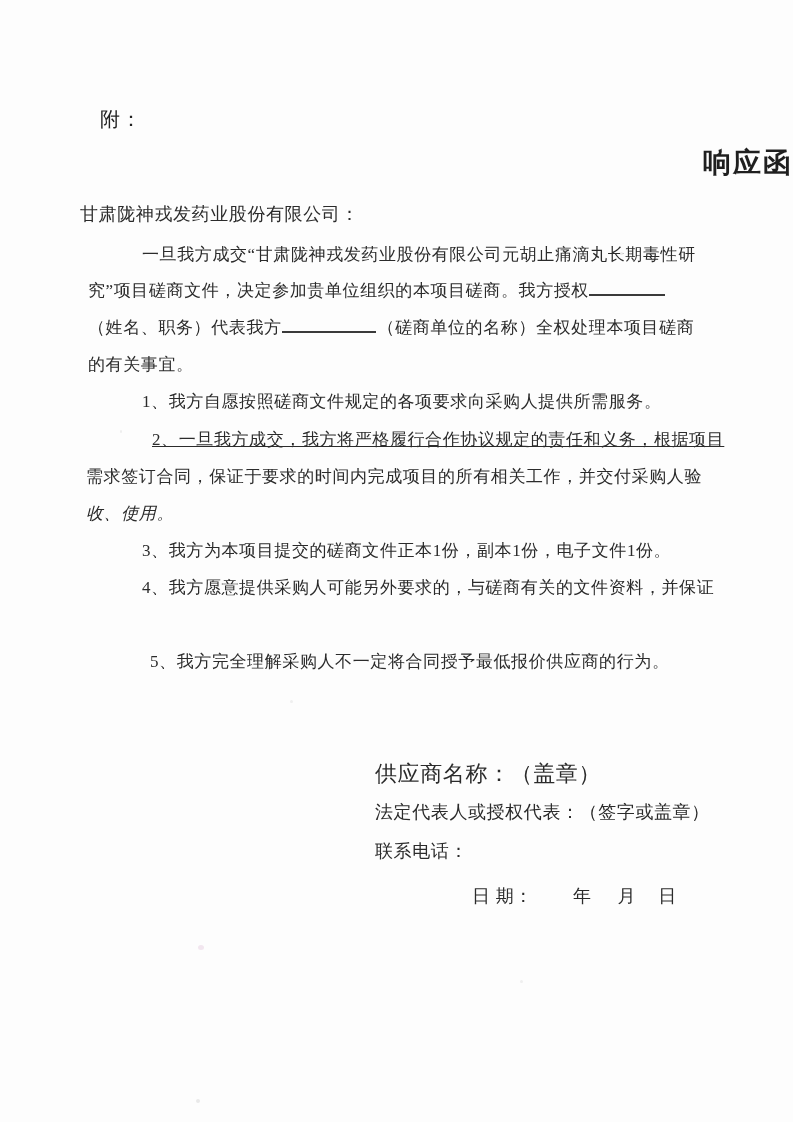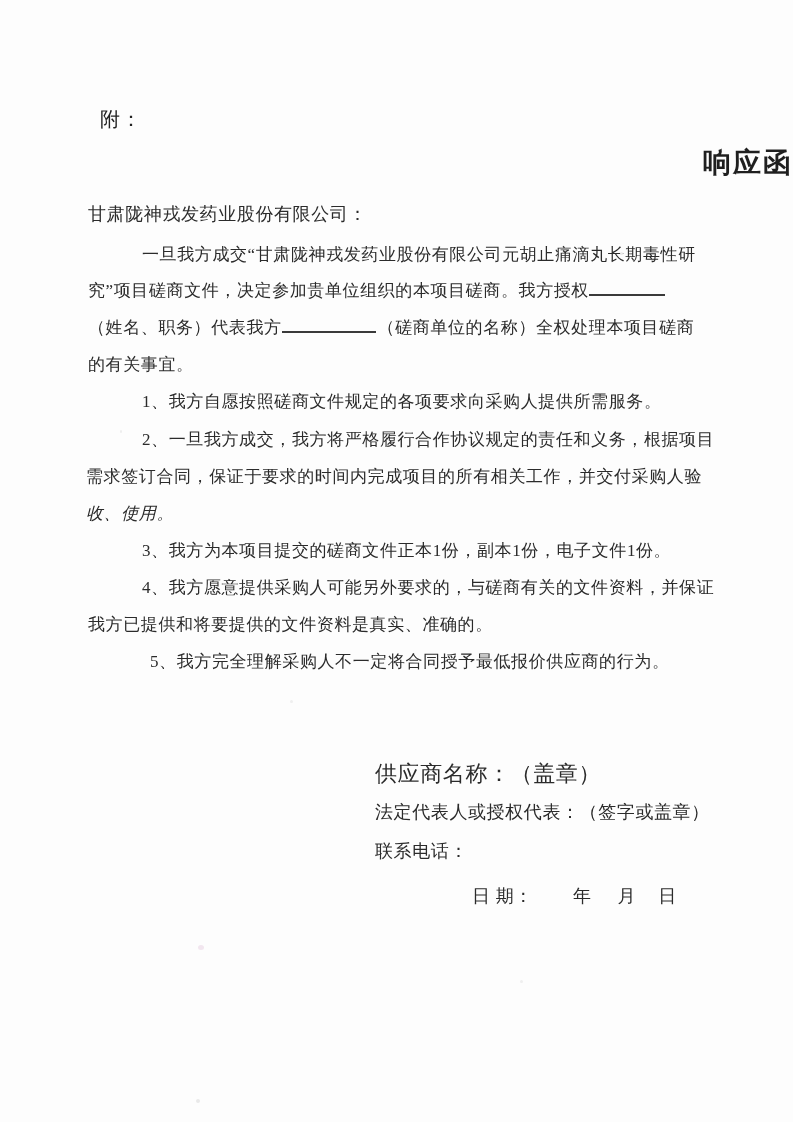--- a/index.html
+++ b/index.html
@@ -38,32 +38,32 @@
     left: 0;
     top: 144px;
     width: 100%;
     text-align: right;
     font-size: 28px;
     font-weight: bold;
     letter-spacing: 2px;
     color: #1f1f1f;
   }
   .addressee {
-    left: 88px;
+    left: 80px;
     top: 202px;
     font-size: 18px;
   }
   
   .p1l1 { left: 142px; top: 243px; }
   .p1l2 { left: 88px;  top: 279px; }
   .p1l3 { left: 88px;  top: 316px; }
   .p1l4 { left: 88px;  top: 353px; }
   
   .c1   { left: 142px; top: 390px; }
-  .c2a  { left: 142px; top: 428px; }
+  .c2a  { left: 152px; top: 428px; text-decoration: underline; }
   .c2b  { left: 86px;  top: 465px; }
   .c2c  { left: 86px;  top: 502px; font-style: italic; }
   .c3   { left: 142px; top: 539px; }
   .c4a  { left: 142px; top: 576px; }
   .c4b  { left: 88px;  top: 613px; }
   .c5   { left: 142px; top: 650px; margin-left: 8px; }
   
   .sig1 { left: 375px; top: 762px; font-size: 22px; }
   .sig2 { left: 375px; top: 800px; font-size: 18px; }
   .sig3 { left: 375px; top: 839px; font-size: 18px; }
@@ -108,21 +108,20 @@
   <div class="line p1l2"><span>究”项目磋商文件，决定参加贵单位组织的本项目磋商。我方授权</span><span class="blank blank-auth"></span></div>
   <div class="line p1l3"><span>（姓名、职务）代表我方</span><span class="blank blank-entity"></span><span>（磋商单位的名称）全权处理本项目磋商</span></div>
   <div class="line p1l4">的有关事宜。</div>
 
   <div class="line c1">1、我方自愿按照磋商文件规定的各项要求向采购人提供所需服务。</div>
   <div class="line c2a">2、一旦我方成交，我方将严格履行合作协议规定的责任和义务，根据项目</div>
   <div class="line c2b">需求签订合同，保证于要求的时间内完成项目的所有相关工作，并交付采购人验</div>
   <div class="line c2c">收、使用。</div>
   <div class="line c3">3、我方为本项目提交的磋商文件正本1份，副本1份，电子文件1份。</div>
   <div class="line c4a">4、我方愿意提供采购人可能另外要求的，与磋商有关的文件资料，并保证</div>
-  <div class="line c4b">我方已提供和将要提供的文件资料是真实、准确的。</div>
   <div class="line c5">5、我方完全理解采购人不一定将合同授予最低报价供应商的行为。</div>
 
   <div class="line sig1">供应商名称：（盖章）</div>
   <div class="line sig2">法定代表人或授权代表：（签字或盖章）</div>
   <div class="line sig3">联系电话：</div>
   <div class="line dateline"><span>日 期：</span><span class="date-year">年</span><span class="date-month">月</span><span class="date-day">日</span></div>
 
   <div class="speck sp1"></div>
   <div class="speck sp2"></div>
   <div class="speck sp3"></div>

